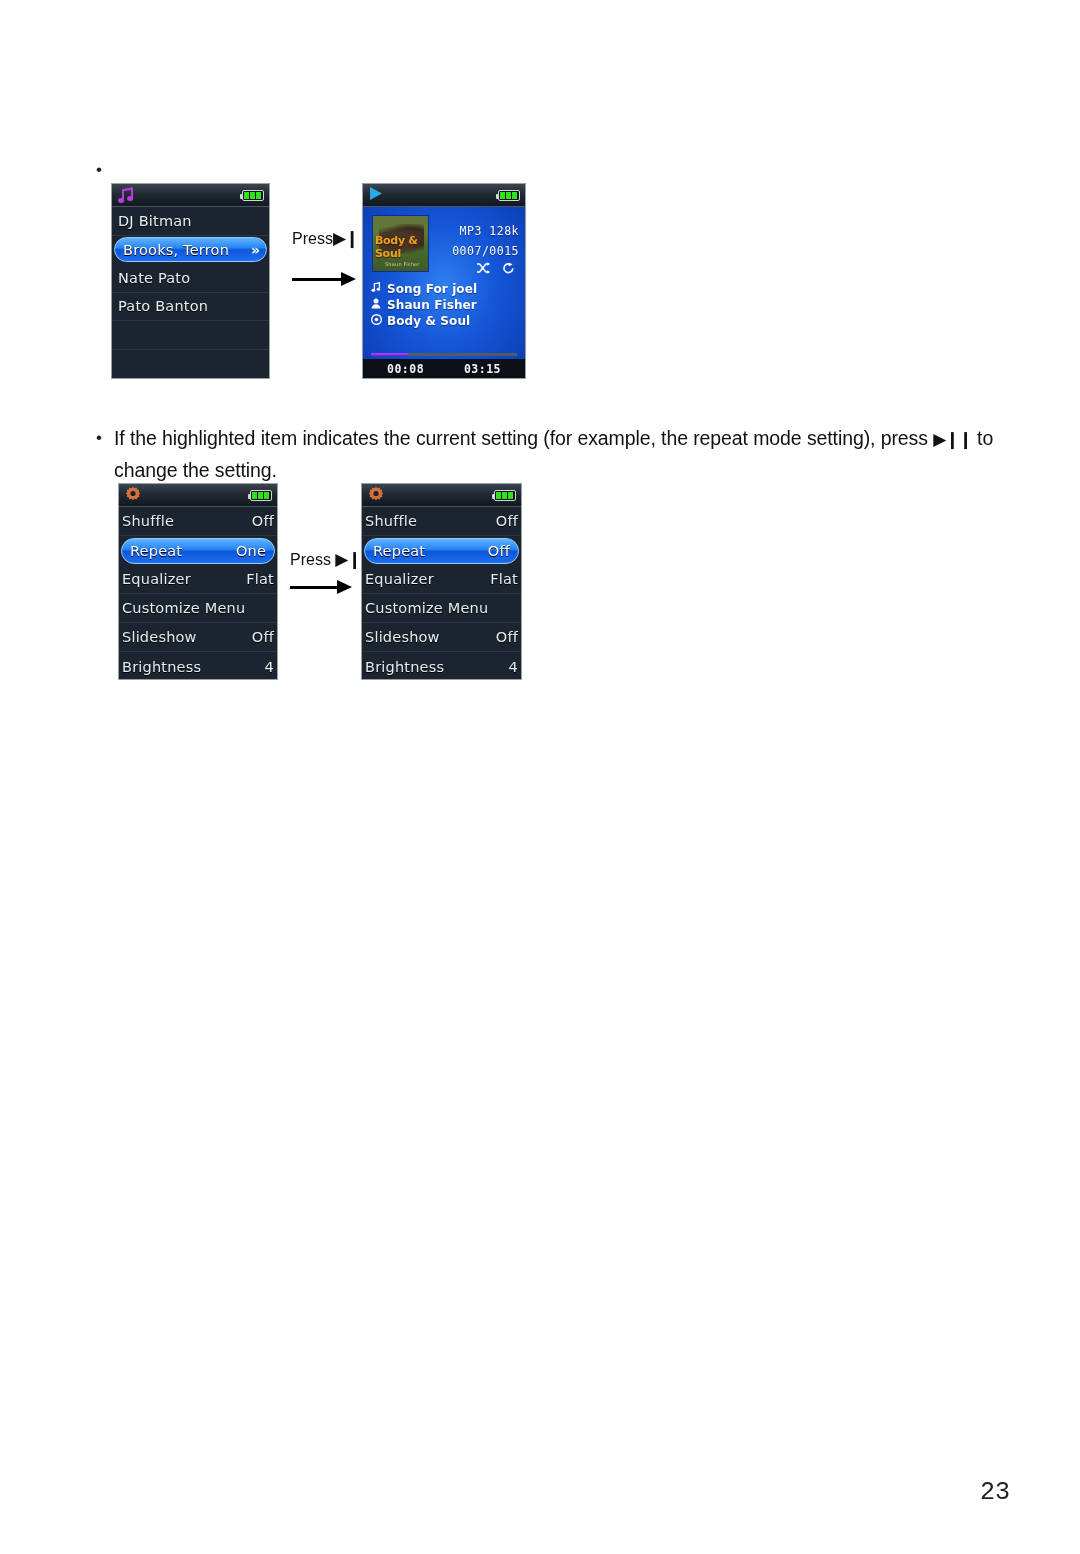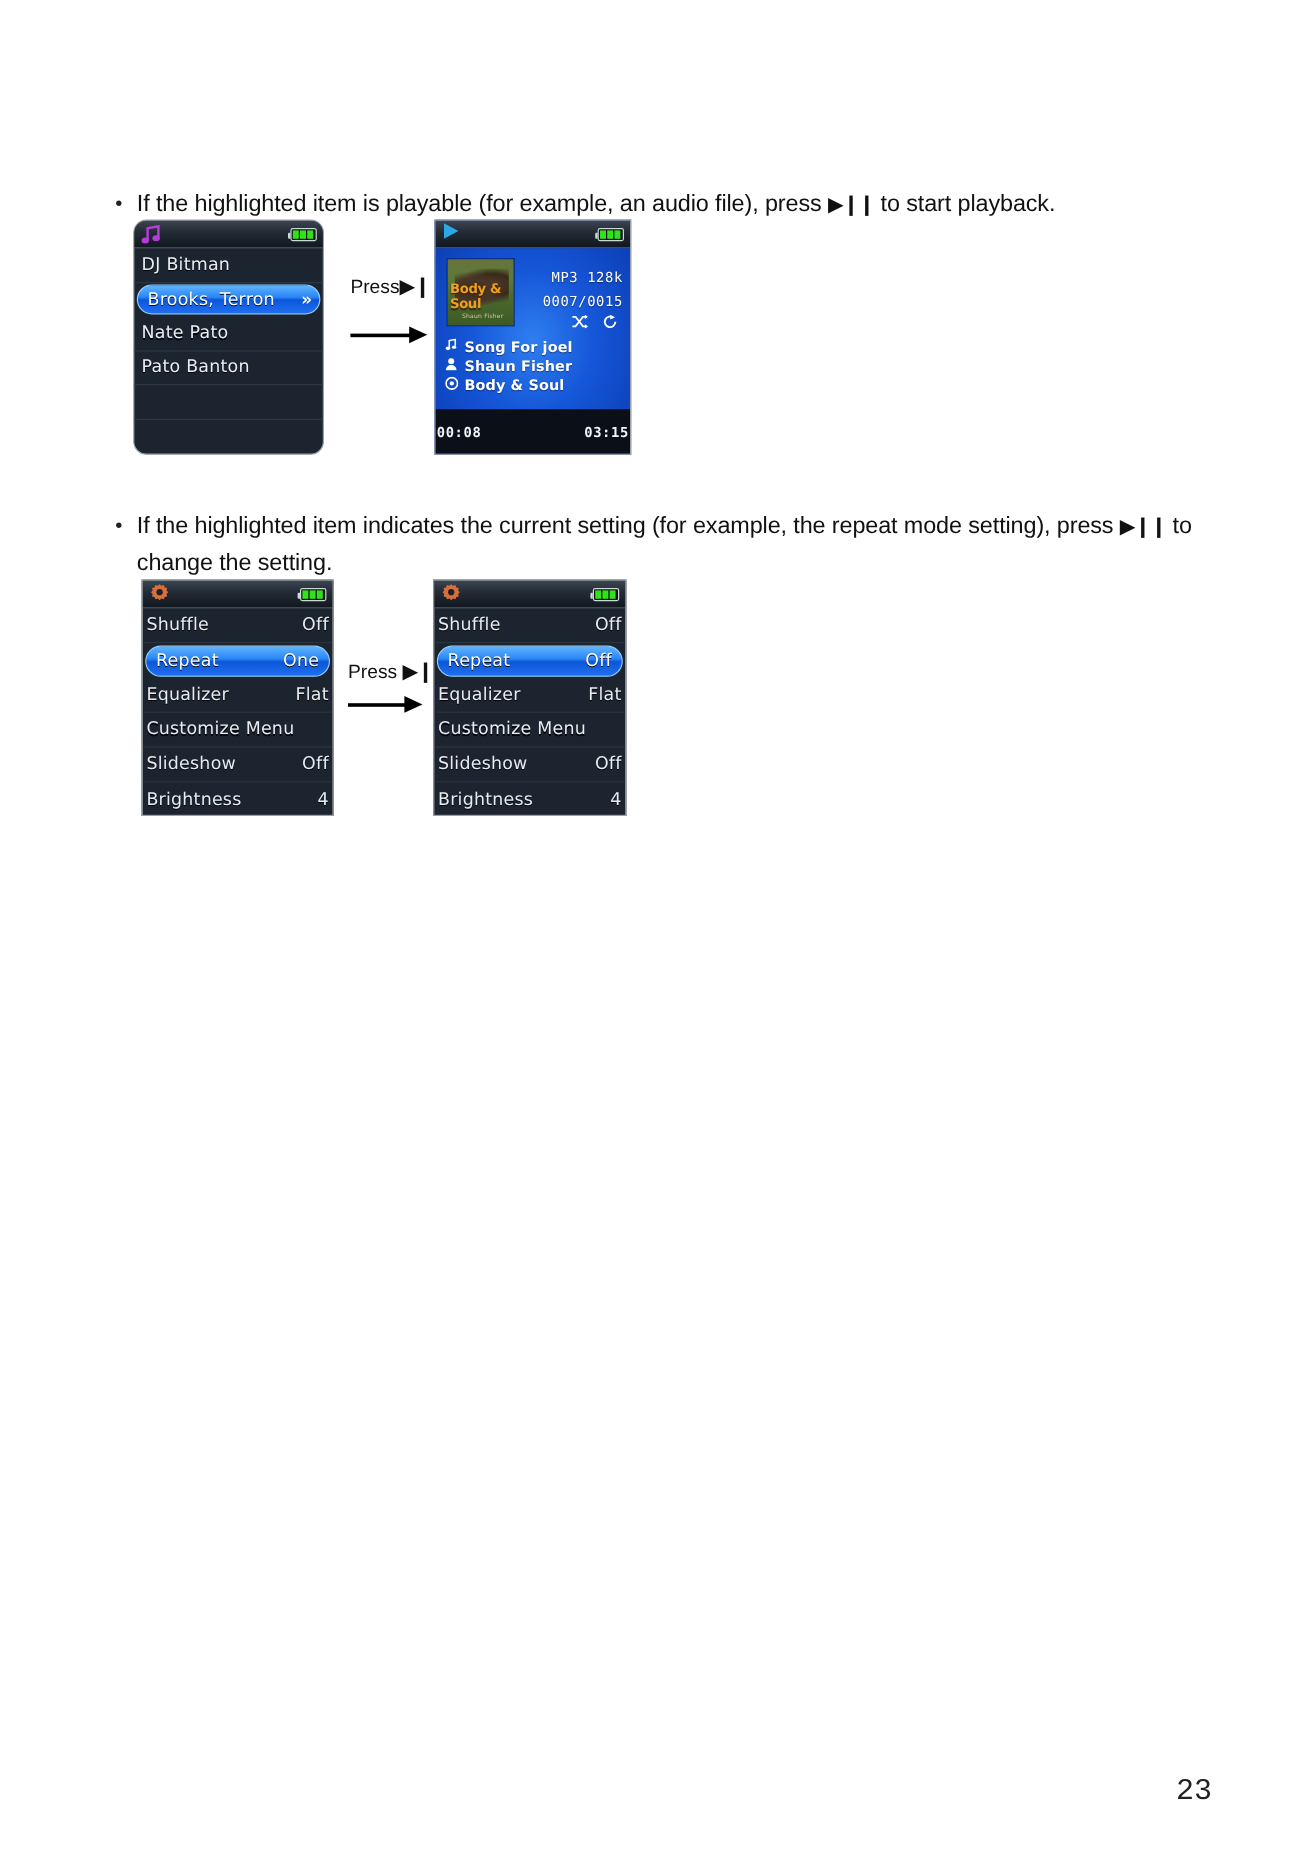--- a/index.html
+++ b/index.html
@@ -139,24 +139,24 @@
     text-shadow:0 1px 1px rgba(0,0,0,0.45); letter-spacing:0.1px;
   }
   .np-meta .micon { width:12px; text-align:center; font-size:11px; }
   .np-prog {
     position:absolute; left:8px; right:8px; bottom:22px; height:3px;
     background:#525a62;
   }
   .np-prog i { display:block; height:100%; background:#8a2be2;
     background:linear-gradient(180deg,#a64dff,#7d15d6); }
   .np-times {
-    position:absolute; left:0; right:0; bottom:0; height:37px;
+    position:absolute; left:0; right:0; bottom:0; height:19px;
     background:#0b1018;
     display:flex; align-items:center; justify-content:space-between;
-    padding:0 1px;
+    padding:0 24px;
     font-family:"DejaVu Sans Mono", monospace;
     font-size:11.5px; font-weight:bold; color:#f2f6f9;
     letter-spacing:0.5px;
   }
 
   
   .srow {
     height:29px; display:flex; align-items:center; justify-content:space-between;
     padding:0 3px; border-bottom:1px solid #2b3540;
     font-family:"DejaVu Sans", sans-serif;
@@ -192,27 +192,24 @@
   }
 </style>
 </head>
 <body>
 
 <div class="page">
 
   <div class="bullet-block" style="left:84px; top:155px; width:920px;">
     <div class="bullet-row">
       <div class="bullet-dot">•</div>
-      <div class="bullet-text">
-        <span>If the highlighted item is playable (for example, an audio file), press </span><span class="pp">▶❙❙</span><span> to start playback.</span>
-      </div>
-    </div>
-  </div>
-
-  <div class="screen" style="left:111px; top:183px; width:159px; height:196px;border-radius:11px;">
+    </div>
+  </div>
+
+  <div class="screen" style="left:111px; top:183px; width:159px; height:196px;">
     <div class="statusbar">
       <span class="note-icon">
         <svg width="18" height="17" viewBox="0 0 18 17">
           <path d="M6 13.2V3.2l9-1.6v9.2" fill="none" stroke="#b43cd8" stroke-width="2.1"></path>
           <ellipse cx="4.1" cy="13.4" rx="3.1" ry="2.5" fill="#b43cd8"></ellipse>
           <ellipse cx="13.1" cy="11.6" rx="3.1" ry="2.5" fill="#b43cd8"></ellipse>
         </svg>
       </span>
       <span class="battery">
           <i></i>

